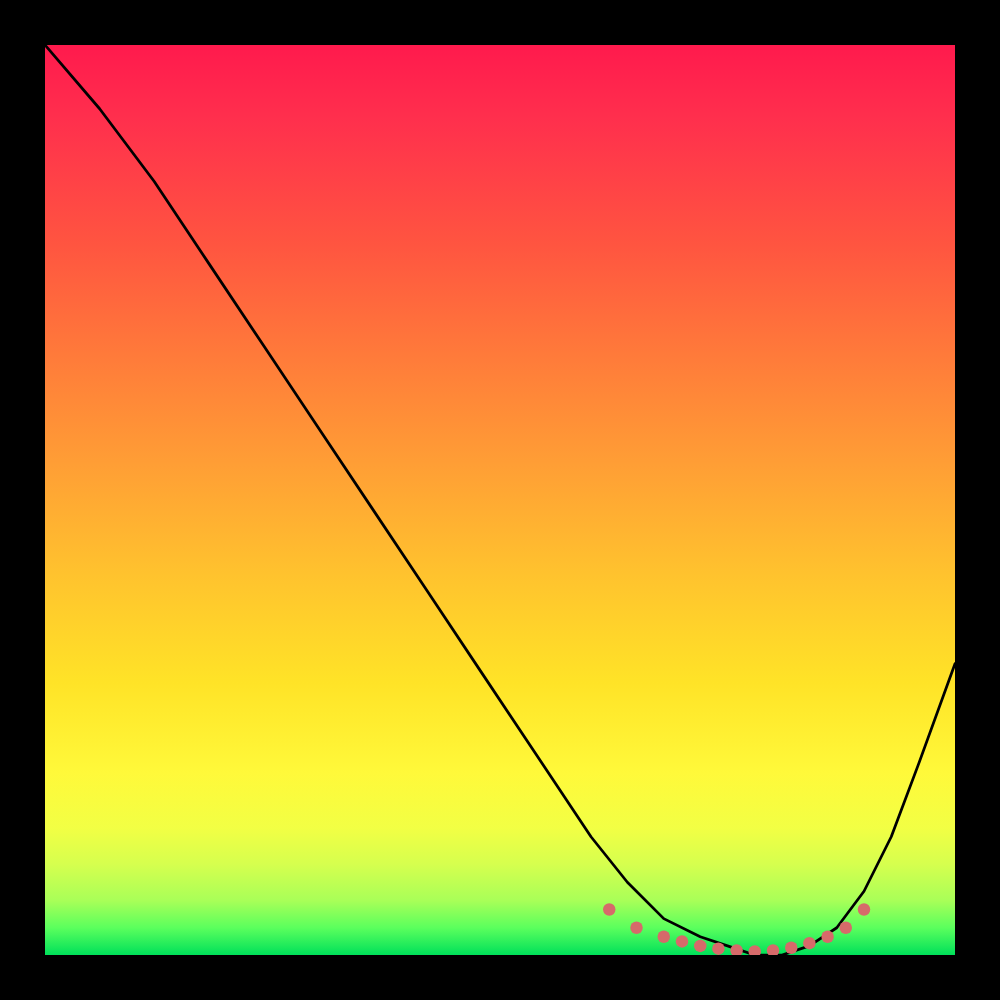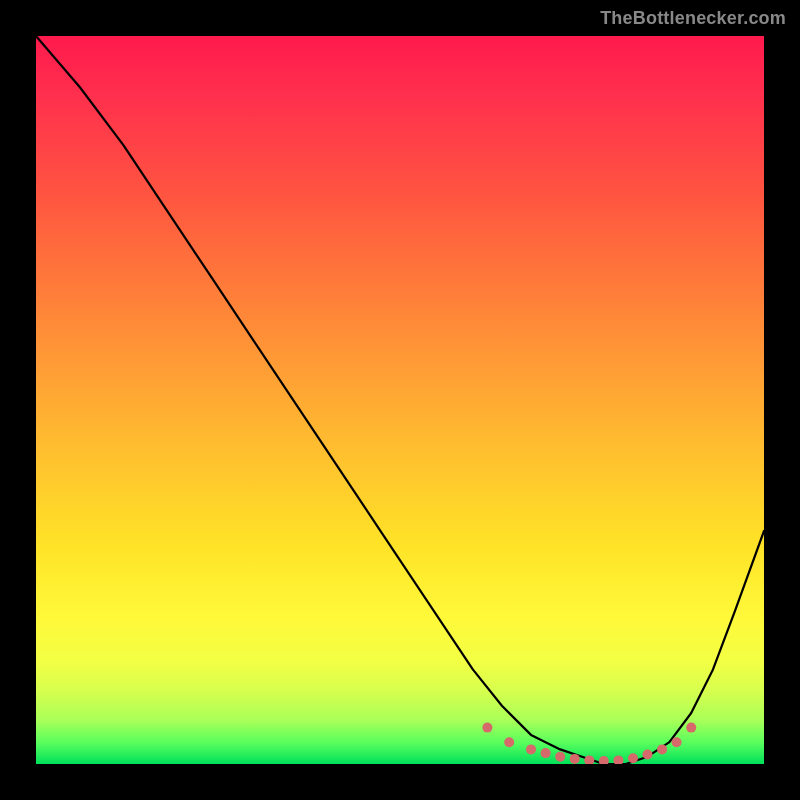--- a/index.html
+++ b/index.html
@@ -85,14 +85,13 @@
           <circle cx="582.4" cy="724.4" r="5" class="dot"></circle>
           <circle cx="597.0" cy="722.2" r="5" class="dot"></circle>
           <circle cx="611.5" cy="718.5" r="5" class="dot"></circle>
           <circle cx="626.1" cy="713.4" r="5" class="dot"></circle>
           <circle cx="640.6" cy="706.2" r="5" class="dot"></circle>
           <circle cx="655.2" cy="691.6" r="5" class="dot"></circle>
         </g>
     </svg>
   </div>
 
-  <div class="watermark">TheBottlenecker.com</div>
 </div>
 
 </body></html>

